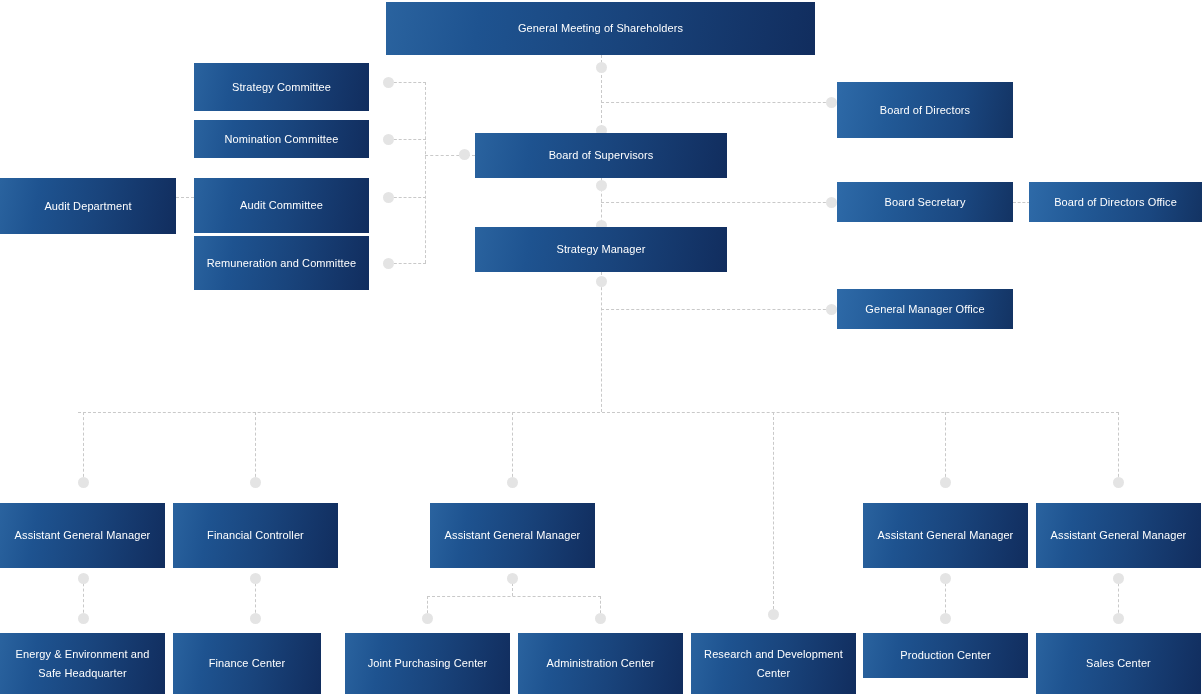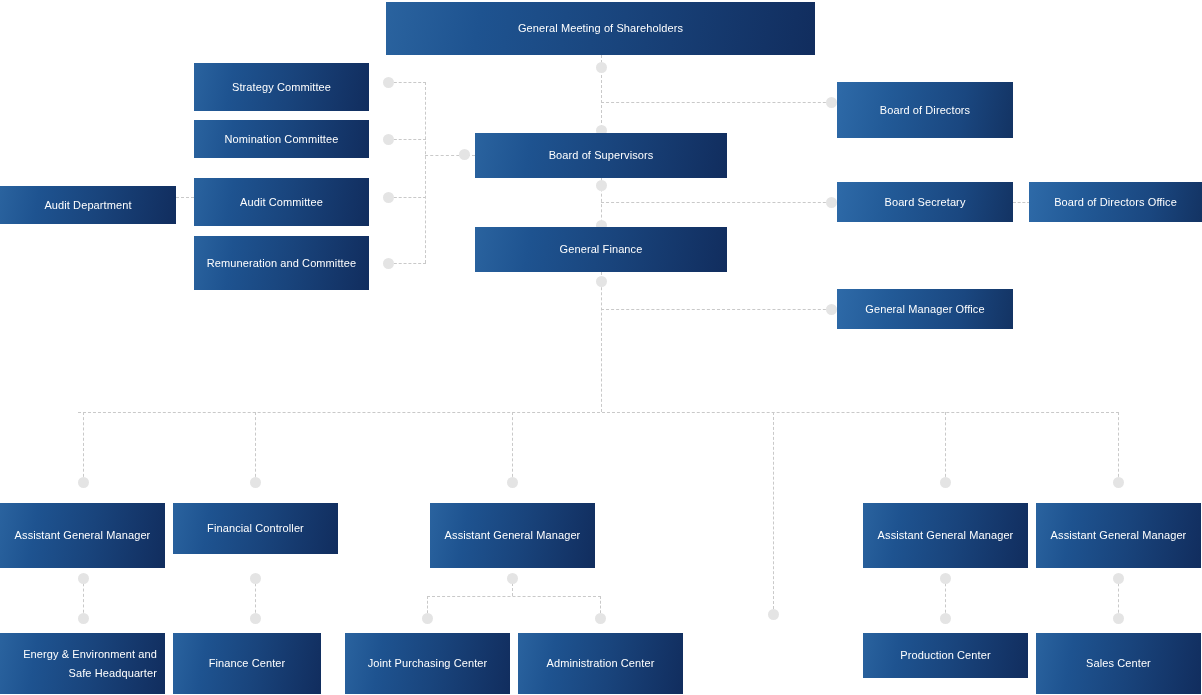--- a/index.html
+++ b/index.html
@@ -137,50 +137,51 @@
   <div class="node" style="left:386px; top:2px; width:429px; height:53px;">General Meeting of Shareholders</div>
 
   <div class="node lt" style="left:837px; top:82px; width:176px; height:56px;">Board of Directors</div>
 
   <div class="node" style="left:475px; top:133px; width:252px; height:45px;">Board of Supervisors</div>
 
   <div class="node lt" style="left:837px; top:182px; width:176px; height:40px;">Board Secretary</div>
 
   <div class="node lt" style="left:1029px; top:182px; width:173px; height:40px;">Board of Directors Office</div>
 
-  <div class="node" style="left:475px; top:227px; width:252px; height:45px;">General Finance</div>
+  <div class="node" style="left:475px; top:227px; width:252px; height:45px;">Strategy Manager</div>
 
   <div class="node lt" style="left:837px; top:289px; width:176px; height:40px;">General Manager Office</div>
 
   <div class="node" style="left:194px; top:63px; width:175px; height:48px;">Strategy Committee</div>
 
   <div class="node" style="left:194px; top:120px; width:175px; height:38px;">Nomination Committee</div>
 
-  <div class="node" style="left:194px; top:178px; width:175px; height:48px;text-align:right;">Audit Committee</div>
+  <div class="node" style="left:194px; top:178px; width:175px; height:55px;text-align:right;">Audit Committee</div>
 
   <div class="node" style="left:194px; top:236px; width:175px; height:54px;">Remuneration and Committee</div>
 
-  <div class="node" style="left:0px; top:186px; width:176px; height:38px;">Audit Department</div>
+  <div class="node" style="left:0px; top:178px; width:176px; height:56px;">Audit Department</div>
 
   <div class="node" style="left:0px; top:503px; width:165px; height:65px;">Assistant General Manager</div>
 
-  <div class="node" style="left:173px; top:503px; width:165px; height:51px;">Financial Controller</div>
+  <div class="node" style="left:173px; top:503px; width:165px; height:65px;">Financial Controller</div>
 
   <div class="node" style="left:430px; top:503px; width:165px; height:65px;">Assistant General Manager</div>
 
   <div class="node" style="left:863px; top:503px; width:165px; height:65px;">Assistant General Manager</div>
 
   <div class="node" style="left:1036px; top:503px; width:165px; height:65px;">Assistant General Manager</div>
 
-  <div class="node" style="left:0px; top:633px; width:165px; height:61px;text-align:right;">Energy &amp; Environment and Safe Headquarter</div>
+  <div class="node" style="left:0px; top:633px; width:165px; height:61px;">Energy &amp; Environment and Safe Headquarter</div>
 
   <div class="node" style="left:173px; top:633px; width:148px; height:61px;">Finance Center</div>
 
   <div class="node" style="left:345px; top:633px; width:165px; height:61px;">Joint Purchasing Center</div>
 
   <div class="node" style="left:518px; top:633px; width:165px; height:61px;">Administration Center</div>
 
+  <div class="node" style="left:691px; top:633px; width:165px; height:61px;">Research and Development Center</div>
 
   <div class="node" style="left:863px; top:633px; width:165px; height:45px;">Production Center</div>
 
   <div class="node" style="left:1036px; top:633px; width:165px; height:61px;">Sales Center</div>
 
 </div>
 
 </body></html>

